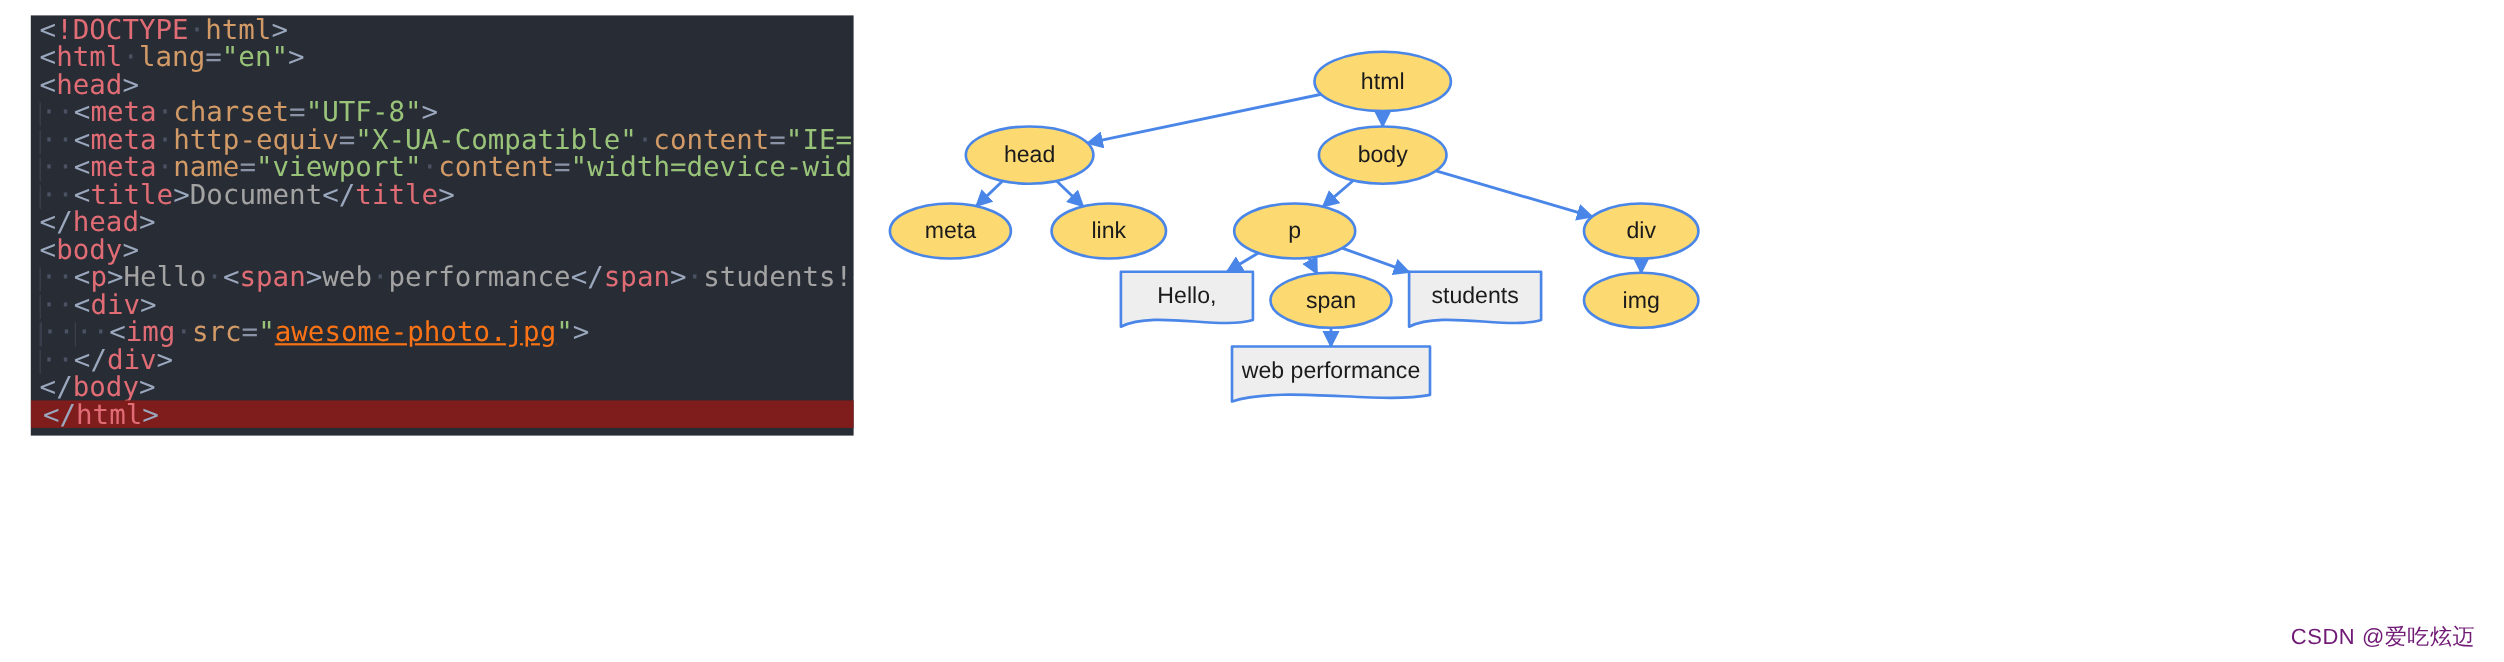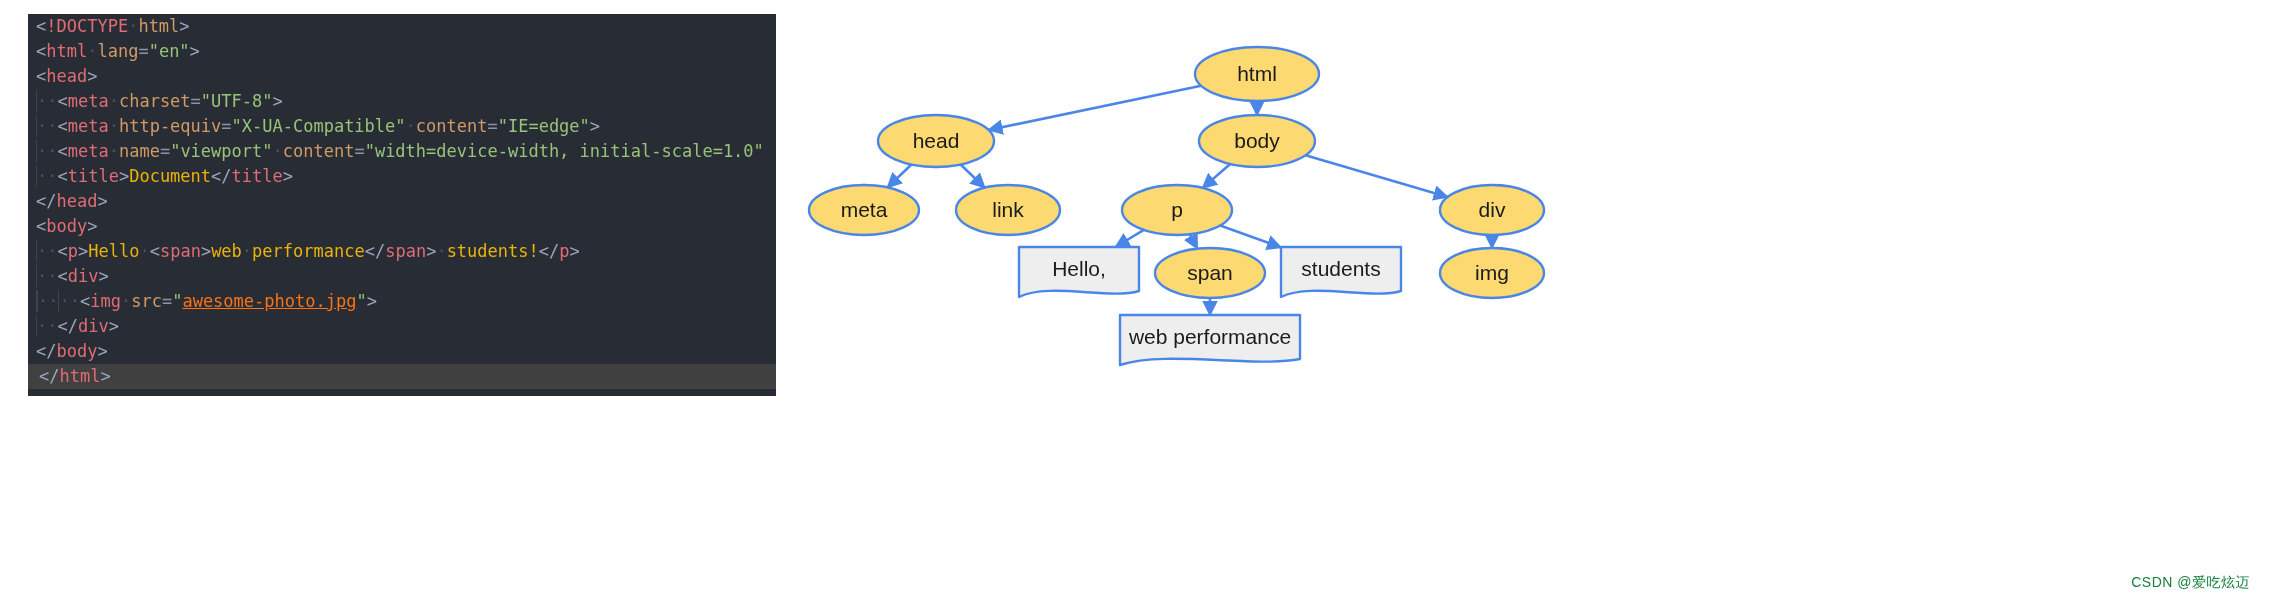--- a/index.html
+++ b/index.html
@@ -33,47 +33,47 @@
     height: 14px;
     background: #ffffff;
     overflow: hidden;
   }
   #code-lines {
     position: absolute;
     left: 0;
     top: 0;
     width: 801px;
     font-family: "DejaVu Sans Mono", "Liberation Mono", monospace;
-    font-size: 17px;
+    font-size: 25px;
     line-height: 25px;
     white-space: pre;
   }
   .code-line {
     height: 25px;
     padding-left: 8px;
     position: relative;
     white-space: pre;
   }
   .code-line.current {
-    background: #404040;
+    background: #7f1d1d;
     padding-left: 11px;
   }
   .indent-guide {
     display: inline-block;
     width: 0;
     border-left: 1px solid #3d4352;
     height: 22px;
     vertical-align: -5px;
     margin-right: 0;
   }
   .tok-punct   { color: #9aa7bd; }
   .tok-tag     { color: #e06c75; }
   .tok-attr    { color: #d19a66; }
   .tok-string  { color: #98c379; }
-  .tok-text    { color: #eab308; }
+  .tok-text    { color: #a3a3a3; }
   .tok-eq      { color: #8b94a6; }
   .tok-dot     { color: #4b5263; }
   .tok-link    { color: #f97316; text-decoration: underline; }
 
   
   #diagram {
     position: absolute;
     left: 790px;
     top: 0px;
     width: 1486px;
@@ -90,22 +90,22 @@
     text-anchor: middle;
     dominant-baseline: middle;
   }
 
   
   #watermark {
     position: absolute;
     right: 26px;
     bottom: 10px;
     font-family: "Liberation Sans", sans-serif;
-    font-size: 14px;
-    color: #15803d;
+    font-size: 20px;
+    color: #701a75;
     letter-spacing: 0.5px;
     white-space: nowrap;
   }
 </style>
 </head>
 <body>
 
 <div id="code-clipped-top"></div>
 <div id="code-panel">
   <div id="code-lines"><div class="code-line"><span class="tok-punct">&lt;</span><span class="tok-tag">!DOCTYPE</span><span class="tok-dot">·</span><span class="tok-attr">html</span><span class="tok-punct">&gt;</span></div><div class="code-line"><span class="tok-punct">&lt;</span><span class="tok-tag">html</span><span class="tok-dot">·</span><span class="tok-attr">lang</span><span class="tok-eq">=</span><span class="tok-string">"en"</span><span class="tok-punct">&gt;</span></div><div class="code-line"><span class="tok-punct">&lt;</span><span class="tok-tag">head</span><span class="tok-punct">&gt;</span></div><div class="code-line"><span class="indent-guide"></span><span class="tok-dot">··</span><span class="tok-punct">&lt;</span><span class="tok-tag">meta</span><span class="tok-dot">·</span><span class="tok-attr">charset</span><span class="tok-eq">=</span><span class="tok-string">"UTF-8"</span><span class="tok-punct">&gt;</span></div><div class="code-line"><span class="indent-guide"></span><span class="tok-dot">··</span><span class="tok-punct">&lt;</span><span class="tok-tag">meta</span><span class="tok-dot">·</span><span class="tok-attr">http-equiv</span><span class="tok-eq">=</span><span class="tok-string">"X-UA-Compatible"</span><span class="tok-dot">·</span><span class="tok-attr">content</span><span class="tok-eq">=</span><span class="tok-string">"IE=edge"</span><span class="tok-punct">&gt;</span></div><div class="code-line"><span class="indent-guide"></span><span class="tok-dot">··</span><span class="tok-punct">&lt;</span><span class="tok-tag">meta</span><span class="tok-dot">·</span><span class="tok-attr">name</span><span class="tok-eq">=</span><span class="tok-string">"viewport"</span><span class="tok-dot">·</span><span class="tok-attr">content</span><span class="tok-eq">=</span><span class="tok-string">"width=device-width, initial-scale=1.0"</span></div><div class="code-line"><span class="indent-guide"></span><span class="tok-dot">··</span><span class="tok-punct">&lt;</span><span class="tok-tag">title</span><span class="tok-punct">&gt;</span><span class="tok-text">Document</span><span class="tok-punct">&lt;/</span><span class="tok-tag">title</span><span class="tok-punct">&gt;</span></div><div class="code-line"><span class="tok-punct">&lt;/</span><span class="tok-tag">head</span><span class="tok-punct">&gt;</span></div><div class="code-line"><span class="tok-punct">&lt;</span><span class="tok-tag">body</span><span class="tok-punct">&gt;</span></div><div class="code-line"><span class="indent-guide"></span><span class="tok-dot">··</span><span class="tok-punct">&lt;</span><span class="tok-tag">p</span><span class="tok-punct">&gt;</span><span class="tok-text">Hello</span><span class="tok-dot">·</span><span class="tok-punct">&lt;</span><span class="tok-tag">span</span><span class="tok-punct">&gt;</span><span class="tok-text">web</span><span class="tok-dot">·</span><span class="tok-text">performance</span><span class="tok-punct">&lt;/</span><span class="tok-tag">span</span><span class="tok-punct">&gt;</span><span class="tok-dot">·</span><span class="tok-text">students!</span><span class="tok-punct">&lt;/</span><span class="tok-tag">p</span><span class="tok-punct">&gt;</span></div><div class="code-line"><span class="indent-guide"></span><span class="tok-dot">··</span><span class="tok-punct">&lt;</span><span class="tok-tag">div</span><span class="tok-punct">&gt;</span></div><div class="code-line"><span class="indent-guide"></span><span class="indent-guide"></span><span class="tok-dot">··</span><span class="indent-guide"></span><span class="tok-dot">··</span><span class="tok-punct">&lt;</span><span class="tok-tag">img</span><span class="tok-dot">·</span><span class="tok-attr">src</span><span class="tok-eq">=</span><span class="tok-string">"</span><span class="tok-link">awesome-photo.jpg</span><span class="tok-string">"</span><span class="tok-punct">&gt;</span></div><div class="code-line"><span class="indent-guide"></span><span class="tok-dot">··</span><span class="tok-punct">&lt;/</span><span class="tok-tag">div</span><span class="tok-punct">&gt;</span></div><div class="code-line"><span class="tok-punct">&lt;/</span><span class="tok-tag">body</span><span class="tok-punct">&gt;</span></div><div class="code-line current"><span class="tok-punct">&lt;/</span><span class="tok-tag">html</span><span class="tok-punct">&gt;</span></div></div>

